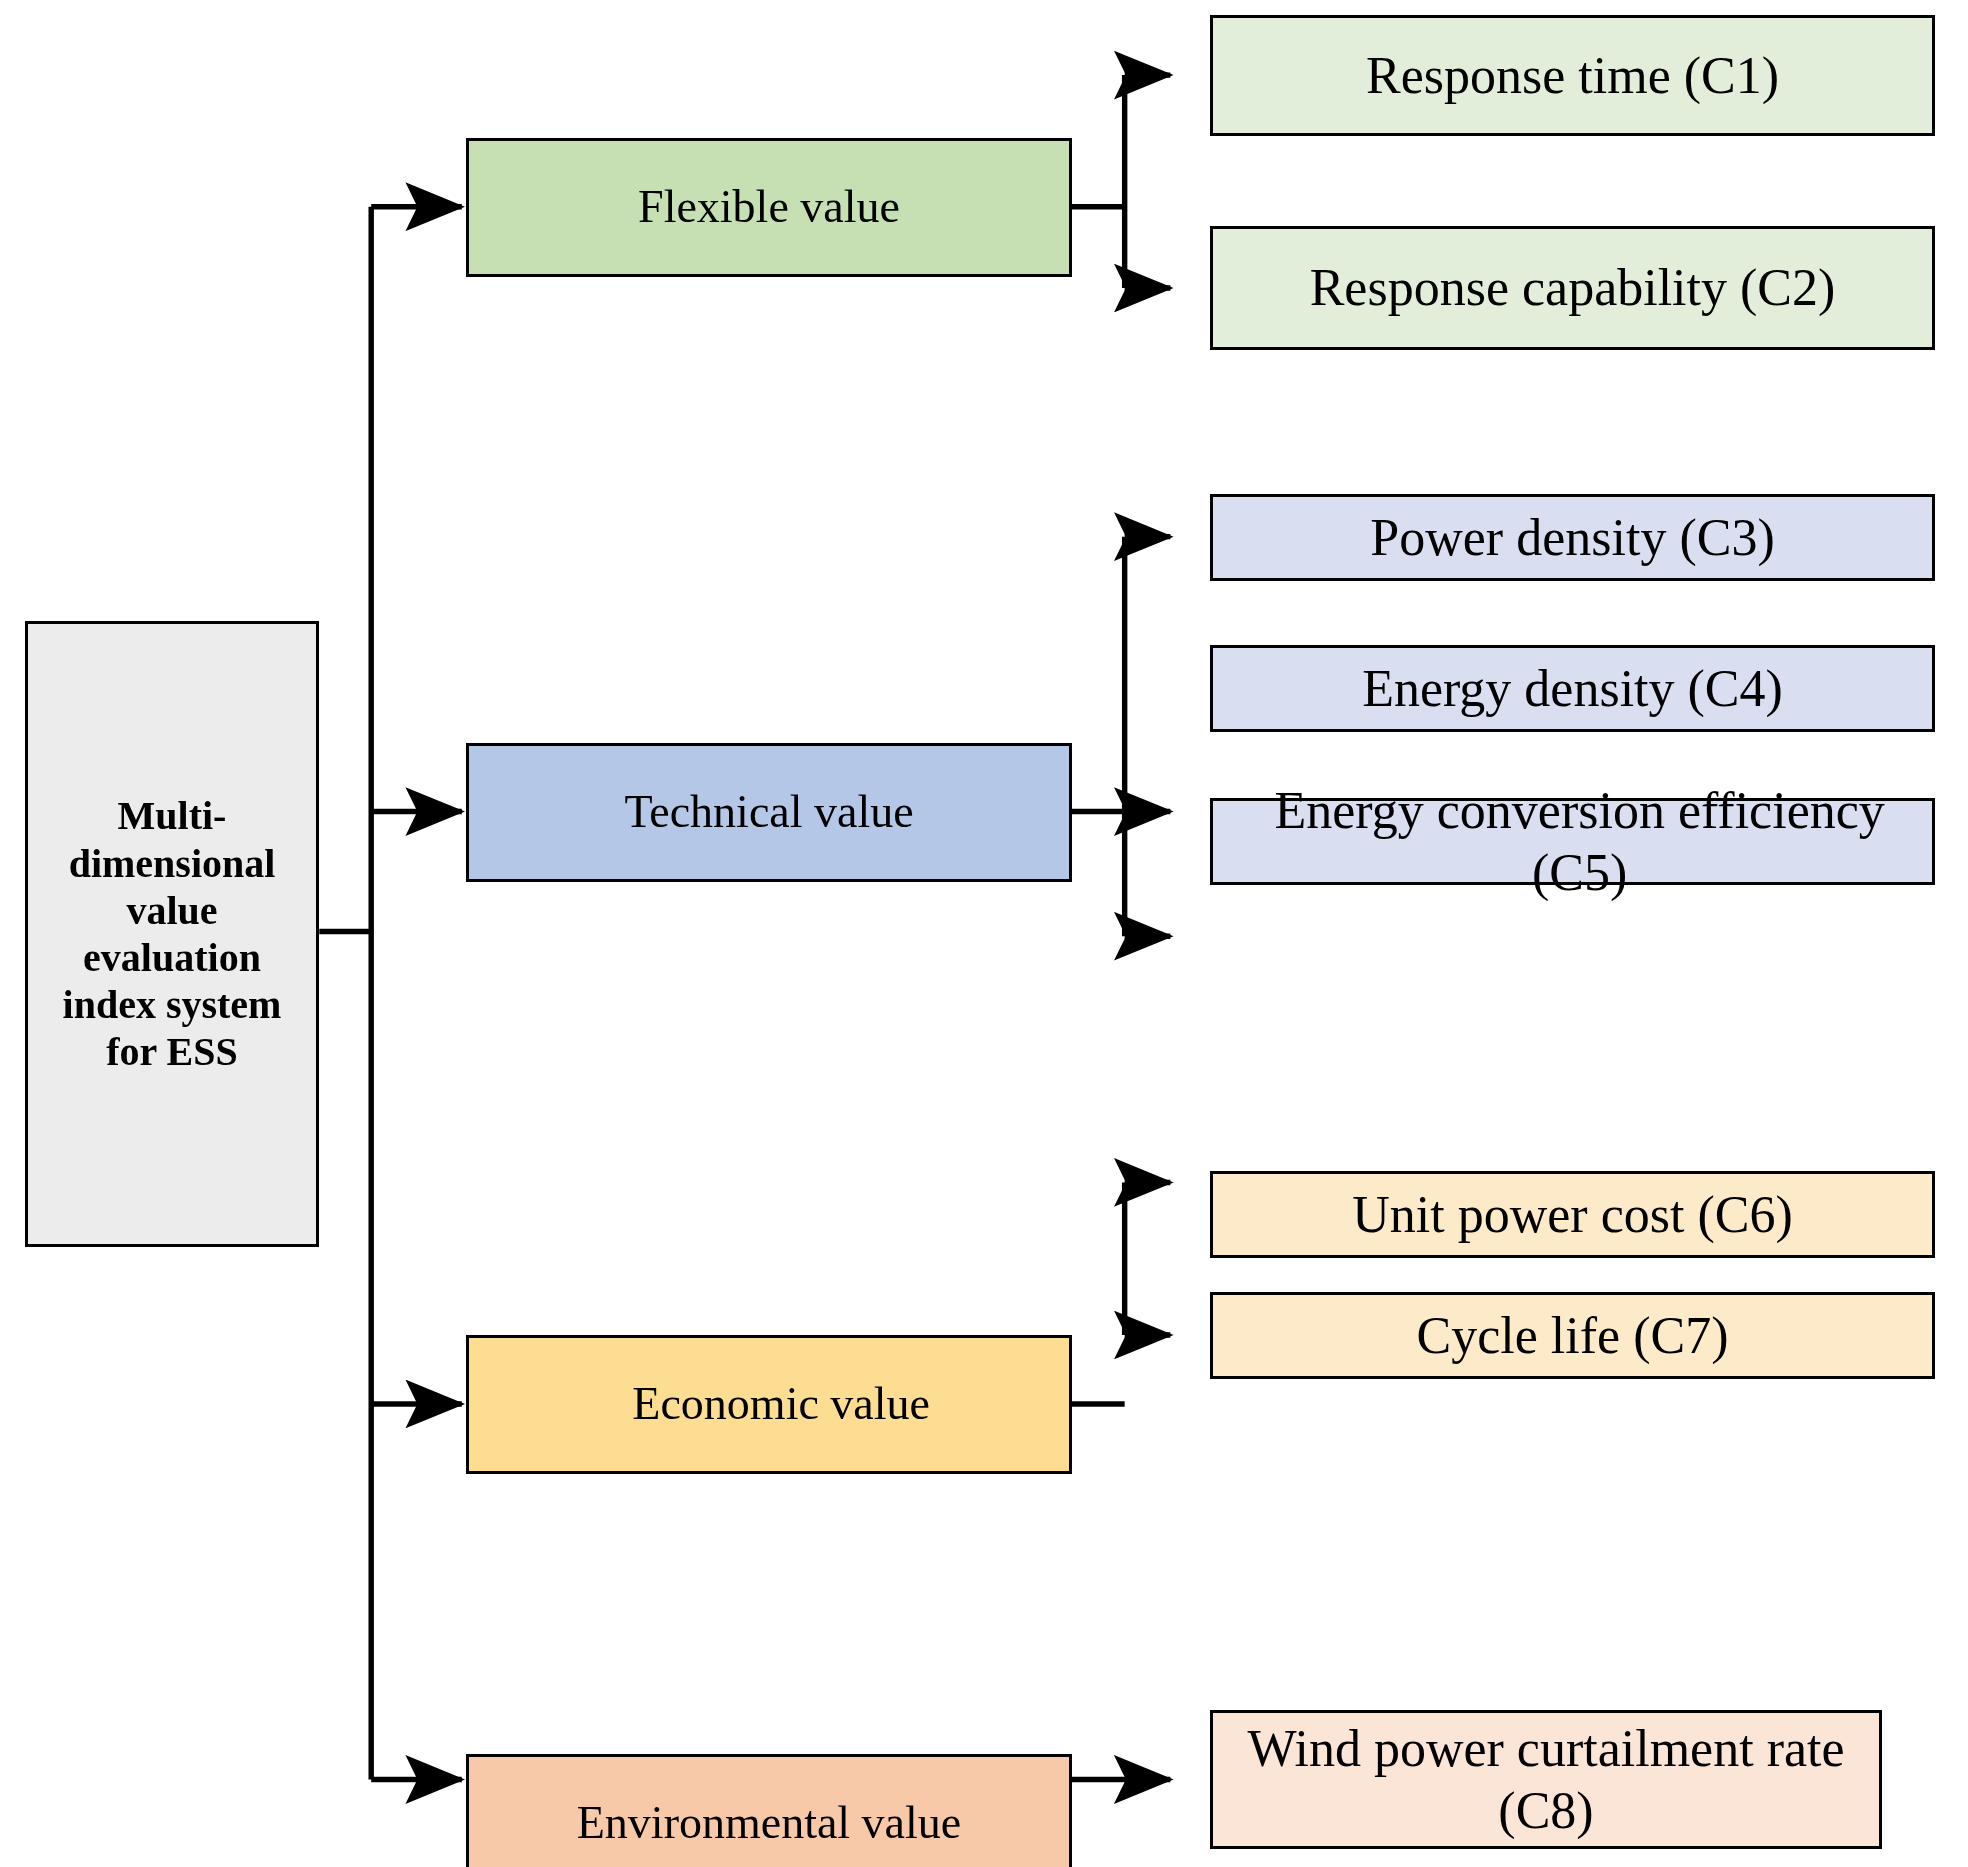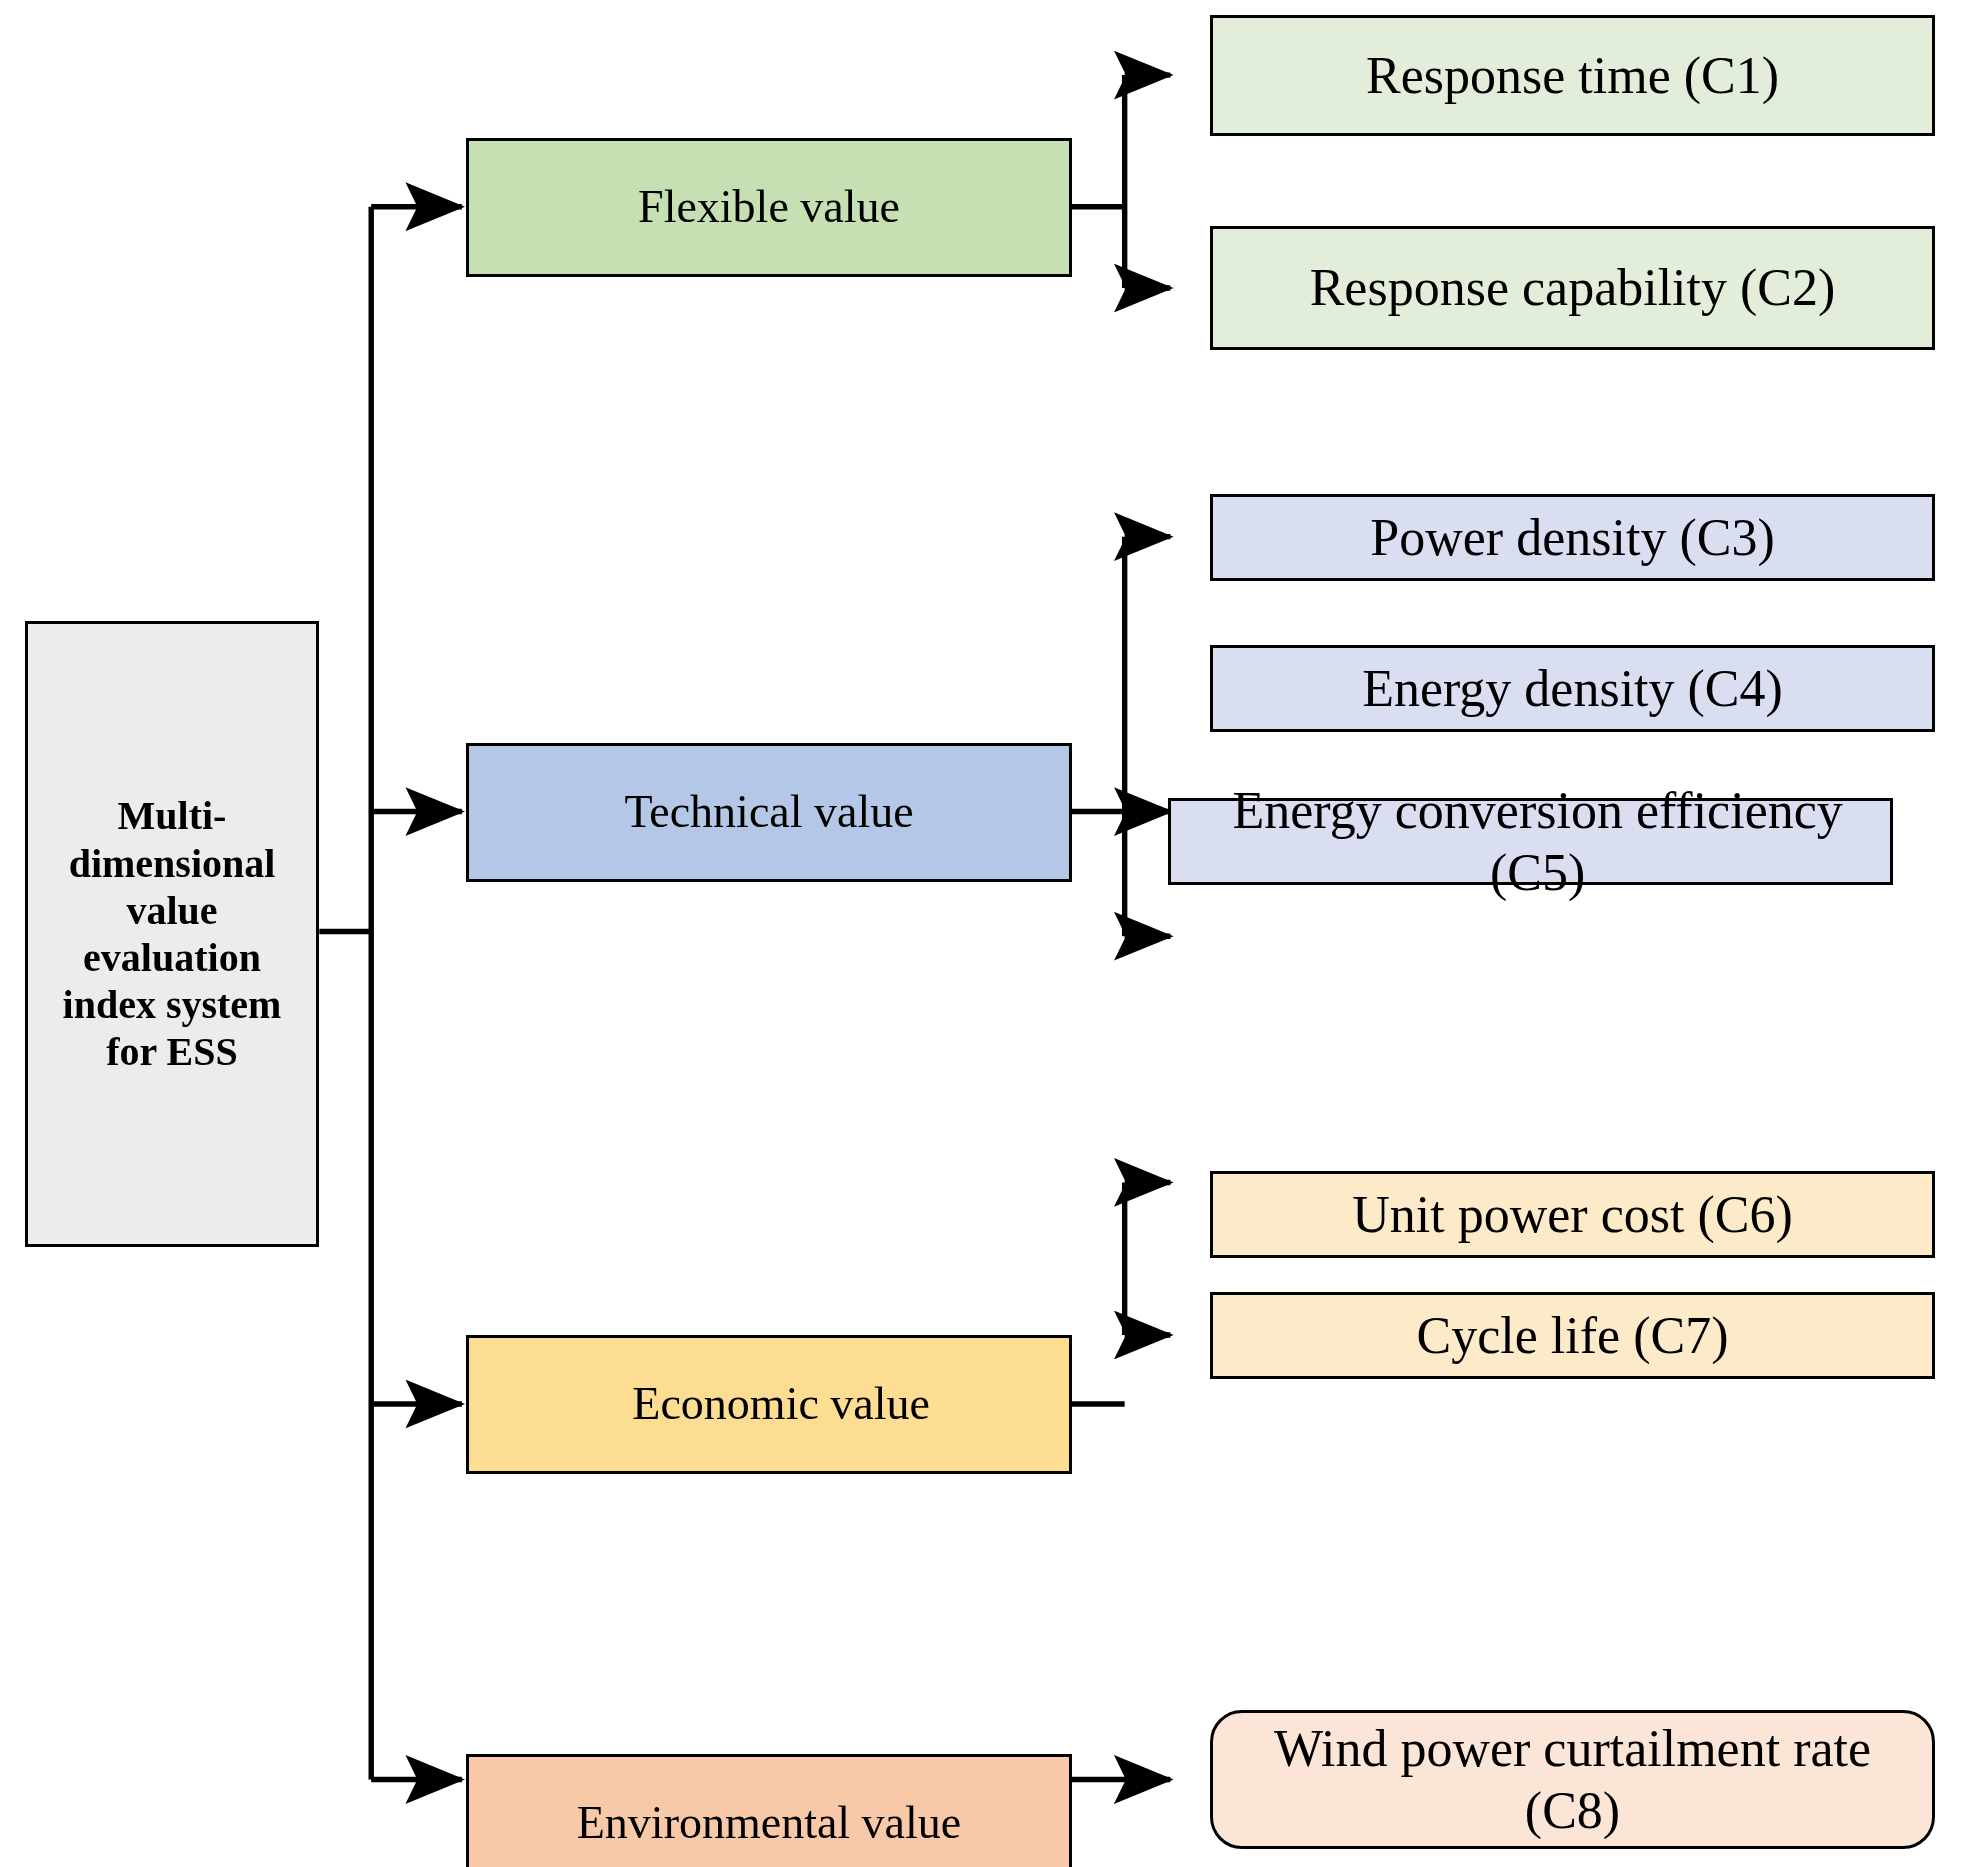--- a/index.html
+++ b/index.html
@@ -82,35 +82,35 @@
 
   <div class="node mid" style="left:466px;top:743px;width:606px;height:139px;background:#b4c7e7;">
     <span class="node-label">Technical value</span>
   </div>
   <div class="node leaf" style="left:1210px;top:494px;width:725px;height:87px;background:#d9def1;">
     <span class="node-label">Power density (C3)</span>
   </div>
   <div class="node leaf" style="left:1210px;top:645px;width:725px;height:87px;background:#d9def1;">
     <span class="node-label">Energy density (C4)</span>
   </div>
-  <div class="node leaf" style="left:1168px;top:798px;width:725px;height:87px;background:#d9def1;padding-left:22px;">
+  <div class="node leaf" style="left:1210px;top:798px;width:725px;height:87px;background:#d9def1;padding-left:22px;">
     <span class="node-label">Energy conversion efficiency (C5)</span>
   </div>
 
   <div class="node mid" style="left:466px;top:1335px;width:606px;height:139px;background:#fcdd92;padding-left:32px;">
     <span class="node-label">Economic value</span>
   </div>
   <div class="node leaf" style="left:1210px;top:1139px;width:725px;height:87px;background:#fdeac9;margin-top:32px;">
     <span class="node-label">Unit power cost (C6)</span>
   </div>
   <div class="node leaf" style="left:1210px;top:1292px;width:725px;height:87px;background:#fdeac9;">
     <span class="node-label">Cycle life (C7)</span>
   </div>
 
   <div class="node mid" style="left:466px;top:1710px;width:606px;height:139px;background:#f7c9a8;margin-top:44px;">
     <span class="node-label">Environmental value</span>
   </div>
-  <div class="node leaf" style="left:1210px;top:1710px;width:725px;height:139px;background:#fbe5d7;border-radius:32px;">
+  <div class="node leaf" style="left:1210px;top:1710px;width:672px;height:139px;background:#fbe5d7;">
     <span class="node-label">Wind power curtailment rate (C8)</span>
   </div>
 
 </div>
 
 
 </body></html>

